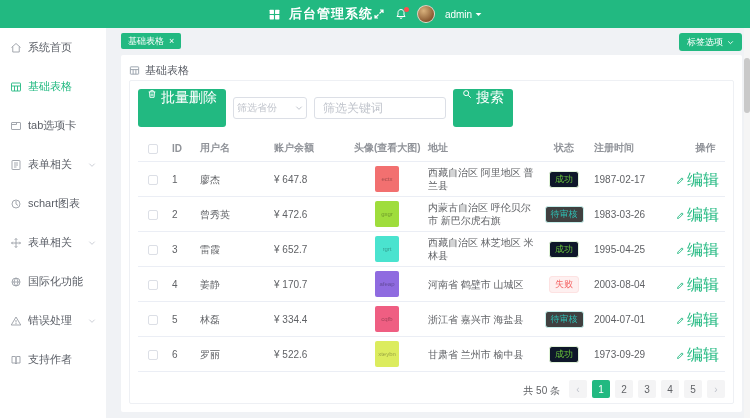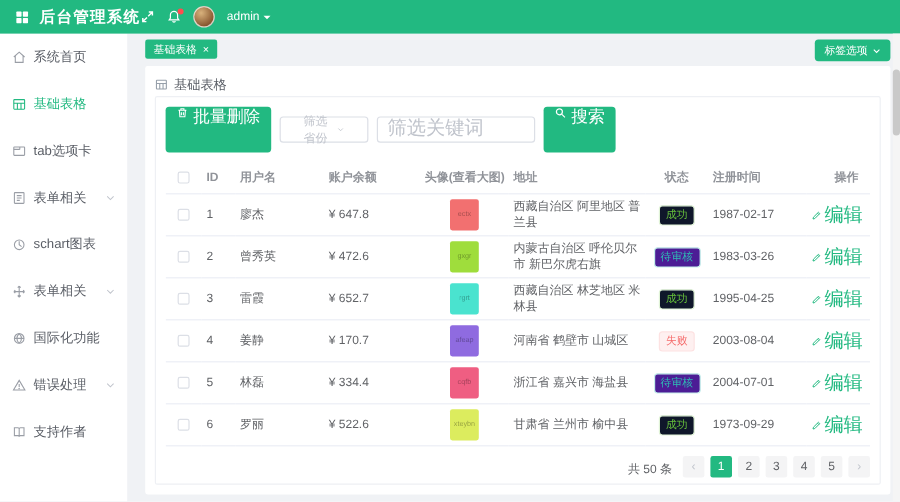--- a/index.html
+++ b/index.html
@@ -6,21 +6,21 @@
     --primary:#22b981; --danger:#f56c6c; --text:#606266; --muted:#909399;
     --border:#ebeef5; --line:#dcdfe6;
   }
   *{box-sizing:border-box;margin:0;padding:0}
   html,body{width:750px;height:418px;overflow:hidden;
     font-family:"Liberation Sans","DejaVu Sans",sans-serif;background:#f0f2f5}
   .app{position:relative;width:750px;height:418px;overflow:hidden}
 
   
   .topbar{position:absolute;top:0;left:0;right:0;height:28px;background:var(--primary);
-    color:#fff;display:flex;align-items:center;justify-content:flex-start;padding:0 12px;z-index:5}
+    color:#fff;display:flex;align-items:center;justify-content:center;padding:0 12px;z-index:5}
   .topbar-left{display:flex;align-items:center;gap:8px}
   .logo-ic{display:flex}
   .app-title{font-size:13px;font-weight:bold;letter-spacing:1px}
   .topbar-right{display:flex;align-items:center;gap:10px}
   .tb-ic{display:flex;align-items:center;position:relative;cursor:pointer}
   .bell-dot{position:absolute;top:-1px;right:-2px;width:5px;height:5px;border-radius:50%;background:#ff4d4f}
   .user-avatar{width:18px;height:18px;border-radius:50%;
     background:radial-gradient(circle at 35% 30%,#d9b27d,#8a5a32 70%,#5b3a1e);border:1px solid rgba(255,255,255,.7)}
   .user-name{font-size:10px;display:flex;align-items:center;gap:3px}
 
@@ -48,40 +48,40 @@
   .breadcrumb{display:flex;align-items:center;gap:5px;font-size:11px;color:#5a5e66;height:20px}
   .breadcrumb .ic{display:flex;color:#97a0aa}
   .panel{flex:1;min-height:0;border:1px solid #eef0f4;border-radius:2px;padding:8px 8px 5px;
     display:flex;flex-direction:column}
 
   
   .toolbar{display:flex;align-items:center;gap:7px;margin-bottom:8px}
   .btn{display:inline-flex;align-items:flex-start;gap:4px;background:var(--primary);color:#fff;border:none;
     height:38px;padding:0 9px;border-radius:3px;font-size:14px;cursor:pointer}
   .select{width:74px;height:22px;border:1px solid var(--line);border-radius:3px;font-size:10px;
-    color:#c0c4cc;display:flex;align-items:center;justify-content:space-between;padding:0 19px;cursor:pointer;background:#fff}
-  .kw-input{width:132px;height:22px;border:1px solid var(--line);border-radius:3px;font-size:16px;
+    color:#c0c4cc;display:flex;align-items:center;justify-content:space-between;padding:0 3px;cursor:pointer;background:#fff}
+  .kw-input{width:132px;height:22px;border:1px solid var(--line);border-radius:3px;font-size:12px;
     padding:0 8px;color:var(--text);outline:none}
   .kw-input::placeholder{color:#c0c4cc}
 
   
   .table-wrap{flex:1;min-height:0;overflow:hidden}
   table{width:100%;border-collapse:collapse;table-layout:fixed;font-size:10px;color:var(--text)}
   th{font-size:10px;color:var(--muted);font-weight:bold;text-align:left;padding:6px 4px;
     border-bottom:1px solid var(--border);white-space:nowrap;overflow:hidden}
   td{padding:4px;border-bottom:1px solid var(--border);line-height:13px;vertical-align:middle}
   .c-center{text-align:center}
   .cb{display:inline-block;width:10px;height:10px;border:1px solid var(--line);border-radius:2px;
     background:#fff;cursor:pointer;vertical-align:middle}
   .avatar-block{display:inline-flex;align-items:center;justify-content:center;width:24px;height:26px;
     border-radius:2px;cursor:pointer}
   .avatar-block span{font-size:6px;color:rgba(0,0,0,.32);overflow:hidden;white-space:nowrap;max-width:22px}
   .badge{display:inline-block;font-size:9px;line-height:1;padding:3px 5px;border-radius:3px;white-space:nowrap}
   .badge.success{color:#67c23a;background:#0f172a;border:1px solid #e1f3d8}
-  .badge.pending{color:#2ebfb4;background:#4c1d95;border:1px solid #c5efeb}
+  .badge.pending{color:#2ebfb4;background:#404040;border:1px solid #c5efeb}
   .badge.fail{color:var(--danger);background:#fef0f0;border:1px solid #fde2e2}
   .ops{display:flex;gap:7px;align-items:center;white-space:nowrap}
   .lnk{display:inline-flex;align-items:center;gap:2px;font-size:16px;cursor:pointer}
   .lnk.edit{color:var(--primary)}
   .lnk.del{color:var(--danger)}
 
   
   .pagination{display:flex;justify-content:flex-end;align-items:flex-end;gap:5px;padding-top:6px;
     font-size:10px;color:var(--text)}
   .pg-total{margin-right:4px;color:#606266}

